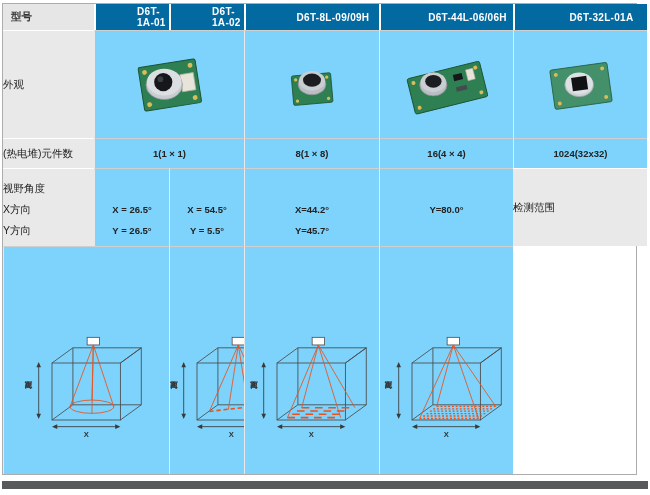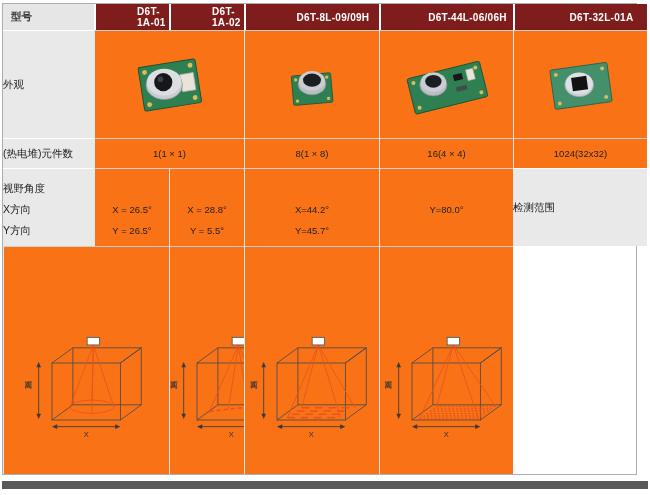--- a/index.html
+++ b/index.html
@@ -16,21 +16,21 @@
   .grid {
     display: grid;
     grid-template-columns: 91px 75px 75px 135px 134px 134px;
     grid-template-rows: 26px 108px 30px 78px 228px;
     background: #ffffff;
   }
   .cell { position: relative; overflow: hidden; }
 
   
   .hdr {
-    background: #7f1d1d; color: #ffffff;
+    background: #0369a1; color: #ffffff;
     font-size: 10px; font-weight: bold; letter-spacing: .3px;
     display: flex; align-items: center; justify-content: center;
     border-left: 2px solid #ffffff;
     padding-left: 41px;
   }
   .hdr-label {
     background: #e6e6e6; color: #333333;
     font-size: 10.5px; font-weight: bold;
     display: flex; align-items: center; padding-left: 8px;
   }
@@ -39,23 +39,24 @@
   .lbl {
     background: #e9e9e9; color: #222222; font-size: 10.5px;
     display: flex; align-items: center; 
     border-top: 1px solid #ffffff;
   }
   .lbl-fov { display: block; padding: 9px 0 0 0; }
   .lbl-fov div { line-height: 21px; }
 
   
   .body {
-    background: #f97316;
+    background: #7dd3fc;
     border-top: 1px solid #cfcfcf;
     border-left: 1px solid #e8e8e8;
+    font-weight: bold;
   }
   .span2 { grid-column: span 2; }
 
   .photo { display: flex; align-items: center; justify-content: center; }
 
   .cnt {
     display: flex; align-items: center; justify-content: center;
     font-size: 9.5px; color: #222222;
   }
 
@@ -164,21 +165,21 @@
     <div class="cell lbl lbl-fov">
       <div>视野角度</div>
       <div>X方向</div>
       <div>Y方向</div>
     </div>
     <div class="cell body fov">
       <div>X = 26.5°</div>
       <div>Y = 26.5°</div>
     </div>
     <div class="cell body fov">
-      <div>X = 28.8°</div>
+      <div>X = 54.5°</div>
       <div>Y = 5.5°</div>
     </div>
     <div class="cell body fov">
       <div>X=44.2°</div>
       <div>Y=45.7°</div>
     </div>
     <div class="cell body fov">
       <div>Y=80.0°</div>
     </div>
 

